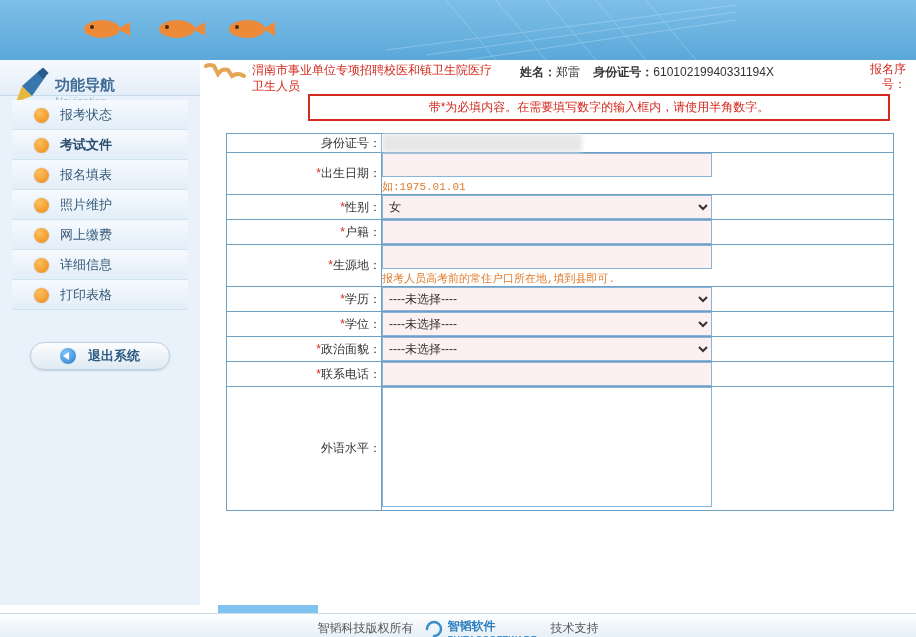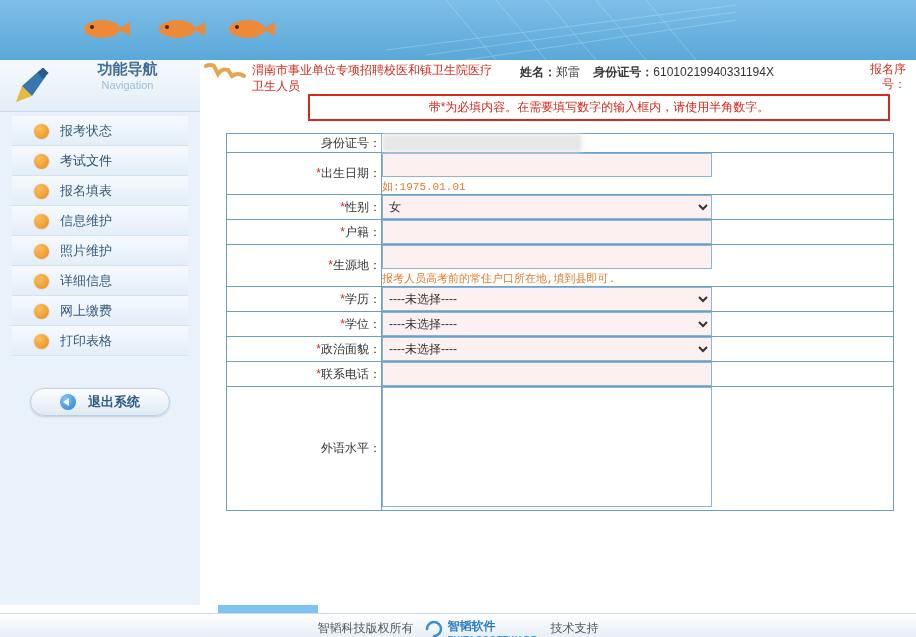--- a/index.html
+++ b/index.html
@@ -6,27 +6,27 @@
 body { font-family: "Microsoft YaHei", SimSun, sans-serif; font-size: 12px; background: #fff; width: 916px; height: 637px; overflow: hidden; position: relative; }
 .header-banner { height: 60px; background: linear-gradient(to bottom, #7ebfe8, #6cb3e0 50%, #5aa8d9); position: relative; overflow: hidden; }
 .fish { position: absolute; top: 18px; width: 50px; height: 22px; }
 .fish svg { width: 100%; height: 100%; }
 .fish1 { left: 80px; }
 .fish2 { left: 155px; }
 .fish3 { left: 225px; }
 .kb-lines { position: absolute; right: 180px; top: 0; width: 350px; height: 60px; opacity: 0.35; }
 .main-wrap { display: flex; height: 545px; }
 .sidebar { width: 200px; background: #e9f2fa; position: relative; }
-.nav-header { height: 52px; padding: 0 0 0 55px; position: relative; background: linear-gradient(to bottom, #f5f9fd, #e4eef8); border-bottom: 1px solid #c5dbec; text-align: center; }
+.nav-header { height: 36px; padding: 16px 0 0 55px; position: relative; background: linear-gradient(to bottom, #f5f9fd, #e4eef8); border-bottom: 1px solid #c5dbec; }
 .nav-header .pen-icon { position: absolute; left: 12px; top: 8px; width: 38px; height: 38px; }
 .nav-header .title { font-size: 15px; color: #3f6b94; font-weight: bold; }
 .nav-header .subtitle { font-size: 11px; color: #9cbdd7; font-family: Arial; }
 .nav-list { padding: 4px 12px; }
 .nav-item { height: 30px; line-height: 30px; padding-left: 48px; color: #375a7a; font-size: 13px; position: relative; cursor: pointer; background: linear-gradient(to bottom, #f6fafe, #e3eef8); border-bottom: 1px solid #d2e3f0; }
-.nav-item.active { font-weight: normal; color: #2a4e6e; }
+.nav-item.active { font-weight: bold; color: #2a4e6e; }
 .nav-item .item-icon { position: absolute; left: 22px; top: 8px; width: 15px; height: 15px; border-radius: 50%; background: radial-gradient(circle at 35% 30%, #ffbf5c, #e88a1a); box-shadow: 0 0 2px rgba(0,0,0,.2); }
 .logout-btn { margin: 28px auto 0; width: 140px; height: 28px; border-radius: 14px; background: linear-gradient(to bottom, #fdfdfd, #dfeaf3); border: 1px solid #b8d1e5; display: flex; align-items: center; justify-content: center; gap: 12px; color: #2b5a83; font-size: 13px; font-weight: bold; cursor: pointer; box-shadow: 0 1px 2px rgba(0,0,0,.15); }
 .logout-btn .arrow { width: 16px; height: 16px; border-radius: 50%; background: radial-gradient(circle at 35% 30%, #7fc5ff, #2a7dc7); position: relative; }
 .logout-btn .arrow::after { content:""; position:absolute; left:3px; top:4px; border-top:4px solid transparent; border-bottom:4px solid transparent; border-right:6px solid #fff; }
 .content { flex: 1; position: relative; background: #fff; }
 .breadcrumb-icon { position:absolute; left:4px; top:2px; width:42px; height:26px; }
 .top-info { padding: 2px 10px 0 52px; display: flex; min-height: 34px; }
 .exam-title { color: #d42a1e; font-size: 12px; line-height: 16px; flex: 0 0 250px; }
 .user-info { flex: 1; color: #333; font-size: 12px; padding-top: 2px; padding-left: 18px; white-space: nowrap; }
 .user-info b { font-weight: bold; }
@@ -95,24 +95,23 @@
           <polygon points="10,18 28,2 34,8 20,28" fill="#3876ae"></polygon>
           <rect x="27" y="1" width="8" height="8" transform="rotate(45 31 5)" fill="#2a5a8a"></rect>
         </svg>
       <div class="title">功能导航</div>
       <div class="subtitle">Navigation</div>
     </div>
     <div class="nav-list">
       <div class="nav-item"><span class="item-icon"></span><span>报考状态</span></div>
       <div class="nav-item active"><span class="item-icon"></span><span>考试文件</span></div>
       <div class="nav-item"><span class="item-icon"></span><span>报名填表</span></div>
-      <div class="nav-item"><span class="item-icon"></span><span>信息维护</span></div>
       <div class="nav-item"><span class="item-icon"></span><span>照片维护</span></div>
+      <div class="nav-item"><span class="item-icon"></span><span>网上缴费</span></div>
       <div class="nav-item"><span class="item-icon"></span><span>详细信息</span></div>
-      <div class="nav-item"><span class="item-icon"></span><span>网上缴费</span></div>
       <div class="nav-item"><span class="item-icon"></span><span>打印表格</span></div>
     </div>
     <div class="logout-btn">
       <span class="arrow"></span>
       <span>退出系统</span>
     </div>
   </div>
 
   <div class="content">
     <svg class="breadcrumb-icon" viewBox="0 0 42 26">

